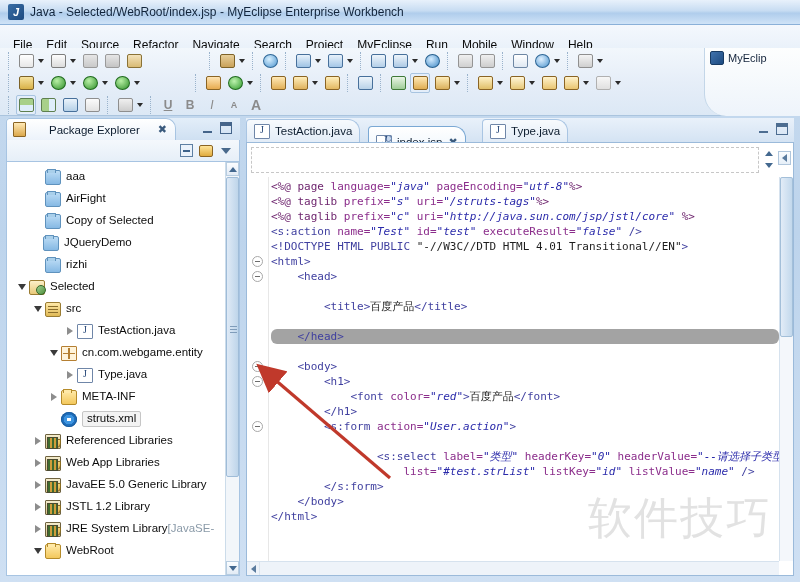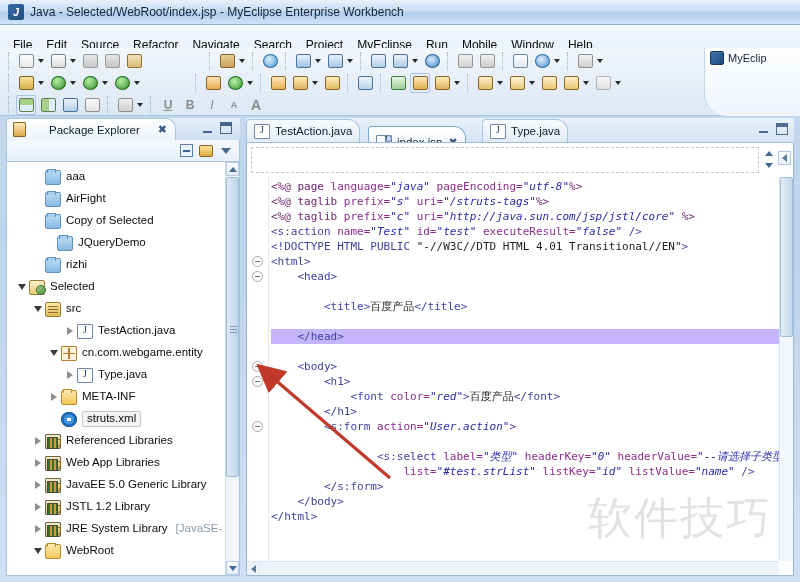--- a/index.html
+++ b/index.html
@@ -143,21 +143,21 @@
     font-size: 11.5px; color: #0c0c0c; padding-right: 4px;
   }
   .twisty {
     width: 14px; height: 14px; display: inline-flex; align-items: center; justify-content: center;
     flex: 0 0 14px;
   }
   .tri-r { width:0;height:0;border-top:4px solid transparent;border-bottom:4px solid transparent;border-left:6px solid #8d8d8d; }
   .tri-d { width:0;height:0;border-left:4px solid transparent;border-right:4px solid transparent;border-top:6px solid #3a3a3a; }
   .ticon { width: 16px; height: 15px; margin-right: 5px; flex: 0 0 16px; position: relative; }
   .tlabel { line-height: 1; }
-  .tlabel.dim { color: #8a9aa8; margin-left: 8px; }
+  .tlabel.dim { color: #8a9aa8; }
   .trow.sel .tlabel { background: #f3f3f3; border: 1px solid #c6c6c6; padding: 1px 4px; border-radius: 2px; }
 
   
   .ic-folder-blue {
     background: linear-gradient(to bottom,#bcdcf5,#86b9e4);
     border: 1px solid #5f92bd; border-radius: 2px;
   }
   .ic-folder-blue::before {
     content:''; position:absolute; left:1px; top:-2px; width:7px; height:3px;
     background:#a9cfea; border:1px solid #5f92bd; border-bottom:none; border-radius:1px 1px 0 0;
@@ -333,21 +333,21 @@
   }
   .fold::after { content:''; position:absolute; left:2px; top:4px; width:5px; height:1px; background:#6d6d6d; }
   .code-lines {
     position: absolute; left: 24px; top: 0; right: 0; bottom: 0;
     padding-top: 2px;
   }
   .cline {
     height: 15px; line-height: 15px; white-space: pre; font-size: 11px;
     color: #1d1d1d;
   }
-  .cline.hl { background: #c4b5fd; }
+  .cline.hl { background: #a3a3a3; border-radius: 6px; }
   .tag { color: #3f3f9f; }
   .attr { color: #8b2d8b; }
   .str { color: #2a2aaa; font-style: italic; }
   .dir { color: #6a1f6a; }
   .cn { color: #1d1d1d; }
   .doctype { color: #3f3f9f; }
   .plain { color: #1d1d1d; }
 
   .ed-vscroll {
     position: absolute; right: 0; top: 34px; width: 14px; bottom: 14px;
@@ -631,21 +631,21 @@
           <div class="trow" style="padding-left: 24px;">
             <span class="twisty"></span>
             <span class="ticon ic-folder-blue"></span>
             <span class="tlabel">AirFight</span>
           </div>
           <div class="trow" style="padding-left: 24px;">
             <span class="twisty"></span>
             <span class="ticon ic-folder-blue"></span>
             <span class="tlabel">Copy of Selected</span>
           </div>
-          <div class="trow" style="padding-left: 36px;">
+          <div class="trow" style="padding-left: 22px;">
             <span class="twisty"></span>
             <span class="ticon ic-folder-blue"></span>
             <span class="tlabel">JQueryDemo</span>
           </div>
           <div class="trow" style="padding-left: 24px;">
             <span class="twisty"></span>
             <span class="ticon ic-folder-blue"></span>
             <span class="tlabel">rizhi</span>
           </div>
           <div class="trow" style="padding-left: 8px;">

